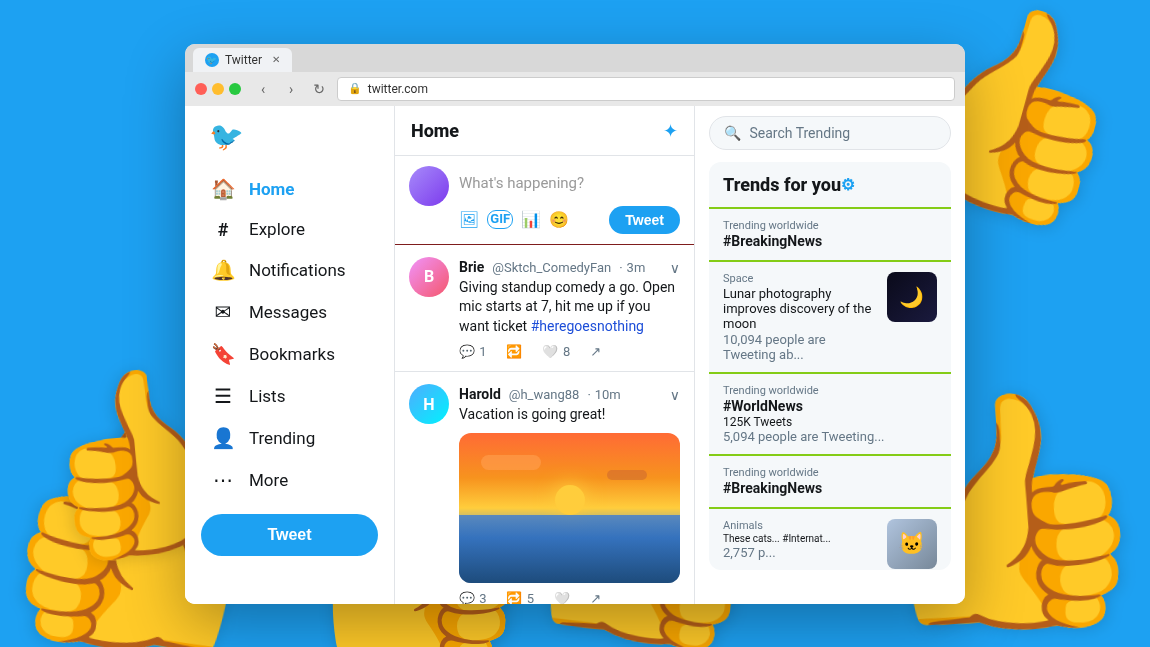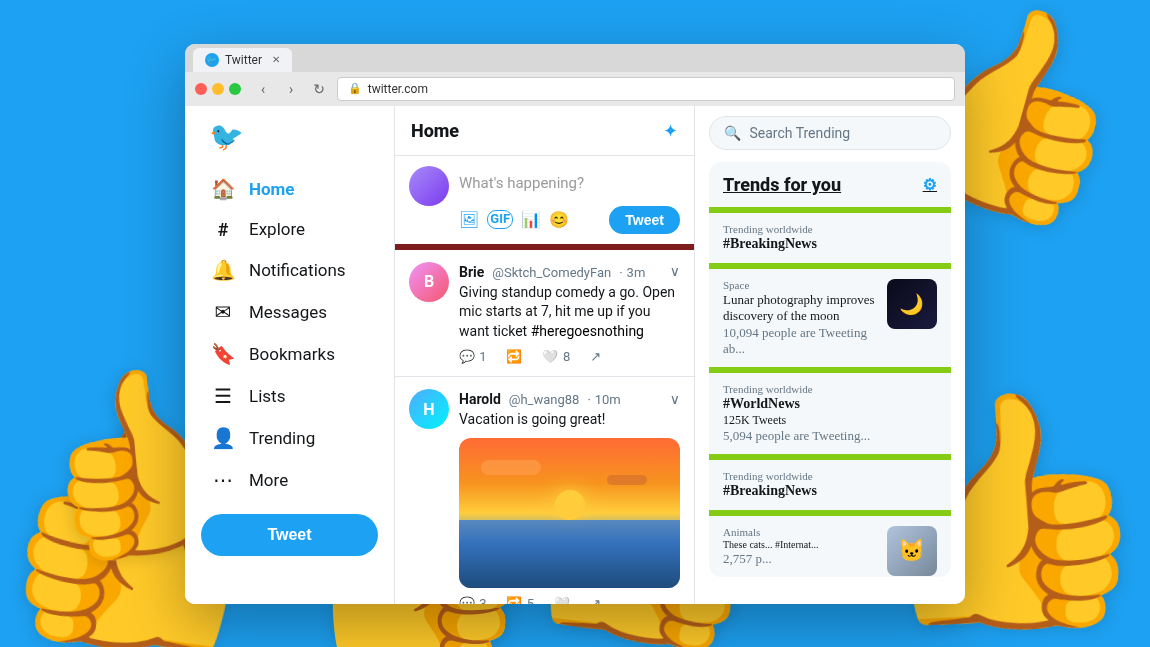--- a/index.html
+++ b/index.html
@@ -197,21 +197,21 @@
 
     .sparkle-icon {
       color: #1da1f2;
       font-size: 18px;
       cursor: pointer;
     }
 
     
     .compose-box {
       padding: 10px 14px;
-      border-bottom: 6px solid #7f1d1d;
+      border-bottom: 1px solid #7f1d1d;
       display: flex;
       gap: 10px;
     }
 
     .compose-avatar {
       width: 40px;
       height: 40px;
       border-radius: 50%;
       background: linear-gradient(135deg, #667eea, #764ba2);
       flex-shrink: 0;
@@ -269,21 +269,21 @@
       border-radius: 50%;
       flex-shrink: 0;
     }
 
     .tweet-body {
       flex: 1;
     }
 
     .tweet-header {
       display: flex;
-      align-items: center;
+      align-items: flex-end;
       justify-content: space-between;
       margin-bottom: 2px;
     }
 
     .tweet-author {
       font-weight: 700;
       font-size: 14px;
       color: #14171a;
     }
 
@@ -299,21 +299,21 @@
     }
 
     .tweet-text {
       font-size: 14px;
       color: #14171a;
       line-height: 1.4;
       margin-bottom: 8px;
     }
 
     .tweet-link {
-      color: #000000;
+      color: #1d4ed8;
     }
 
     .tweet-actions {
       display: flex;
       gap: 20px;
       color: #657786;
       font-size: 13px;
     }
 
     .tweet-action {
@@ -400,35 +400,33 @@
       overflow: hidden;
     }
 
     .trends-header {
       padding: 12px 14px;
       font-size: 18px;
       font-weight: 800;
       color: #14171a;
       display: flex;
       align-items: center;
-      justify-content: space-between;
-      text-decoration: underline;
+      justify-content: flex-start;
     }
 
     .gear-icon {
       color: #1da1f2;
       font-size: 16px;
       cursor: pointer;
     }
 
     .trend-item {
       padding: 10px 14px;
-      border-top: 6px solid #84cc16;
+      border-top: 2px solid #84cc16;
       position: relative;
-      font-family: Liberation Serif, serif;
     }
 
     .trend-category {
       font-size: 11px;
       color: #657786;
     }
 
     .trend-hashtag {
       font-size: 14px;
       font-weight: 700;

